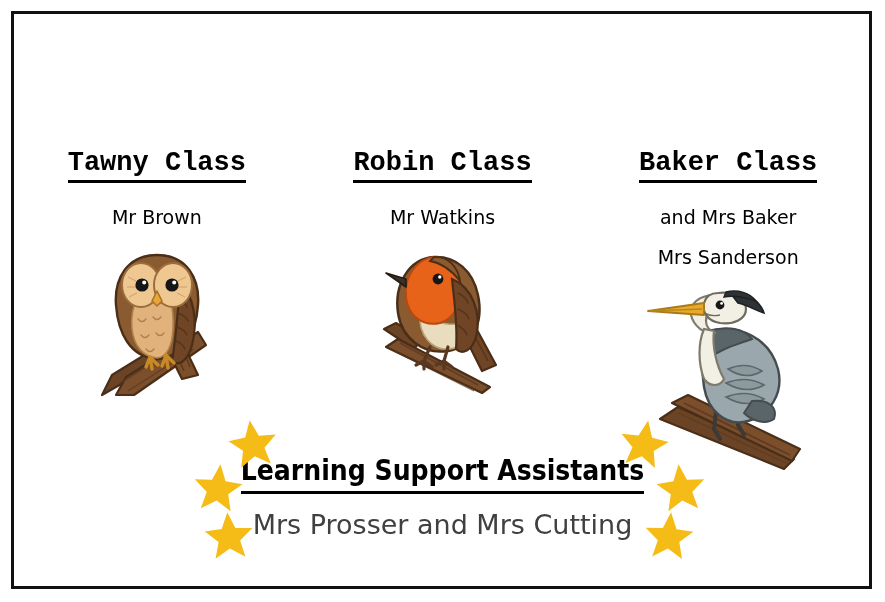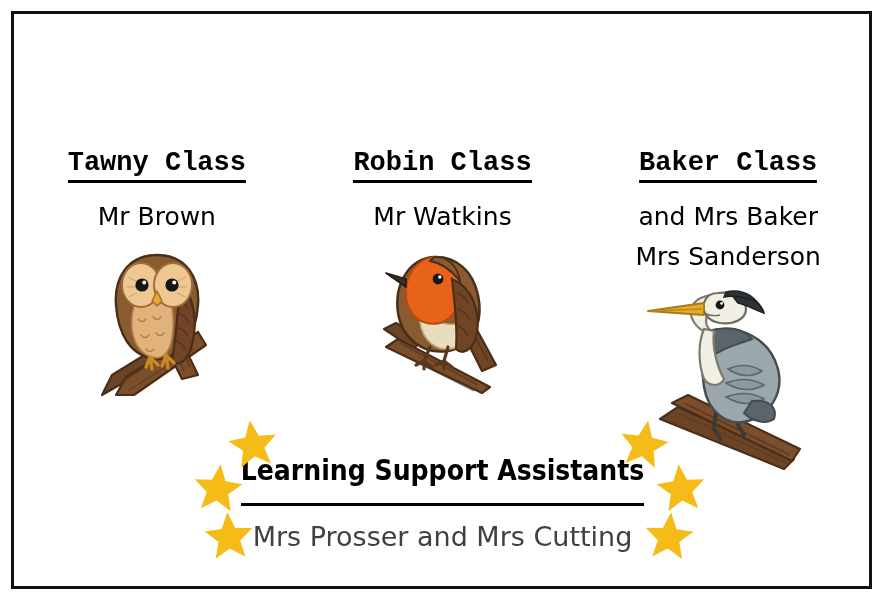--- a/index.html
+++ b/index.html
@@ -75,21 +75,21 @@
     font-size: 27px;
     line-height: 30px;
     font-weight: 700;
     color: #000000;
     border-bottom: 3px solid #000000;
     padding-bottom: 2px;
     white-space: nowrap;
   }
   .teacher {
     font-family: "DejaVu Sans", "Liberation Sans", sans-serif;
-    font-size: 25px;
+    font-size: 19px;
     line-height: 40px;
     font-weight: 400;
     color: #000000;
     margin-top: 14px;
     white-space: nowrap;
   }
   .teacher + .teacher {
     margin-top: 0;
   }
   .bird-slot {
@@ -111,21 +111,21 @@
     text-align: center;
   }
   .lsa-heading {
     display: inline-block;
     font-family: "DejaVu Sans Condensed", "Liberation Sans Narrow", "Liberation Sans", sans-serif;
     font-size: 28px;
     line-height: 32px;
     font-weight: 700;
     color: #000000;
     border-bottom: 3px solid #000000;
-    padding-bottom: 16px;
+    padding-bottom: 4px;
     white-space: nowrap;
   }
   .lsa-names {
     font-family: "DejaVu Sans", "Liberation Sans", sans-serif;
     font-size: 27px;
     line-height: 34px;
     font-weight: 400;
     color: #404040;
     margin-top: 14px;
     white-space: nowrap;

